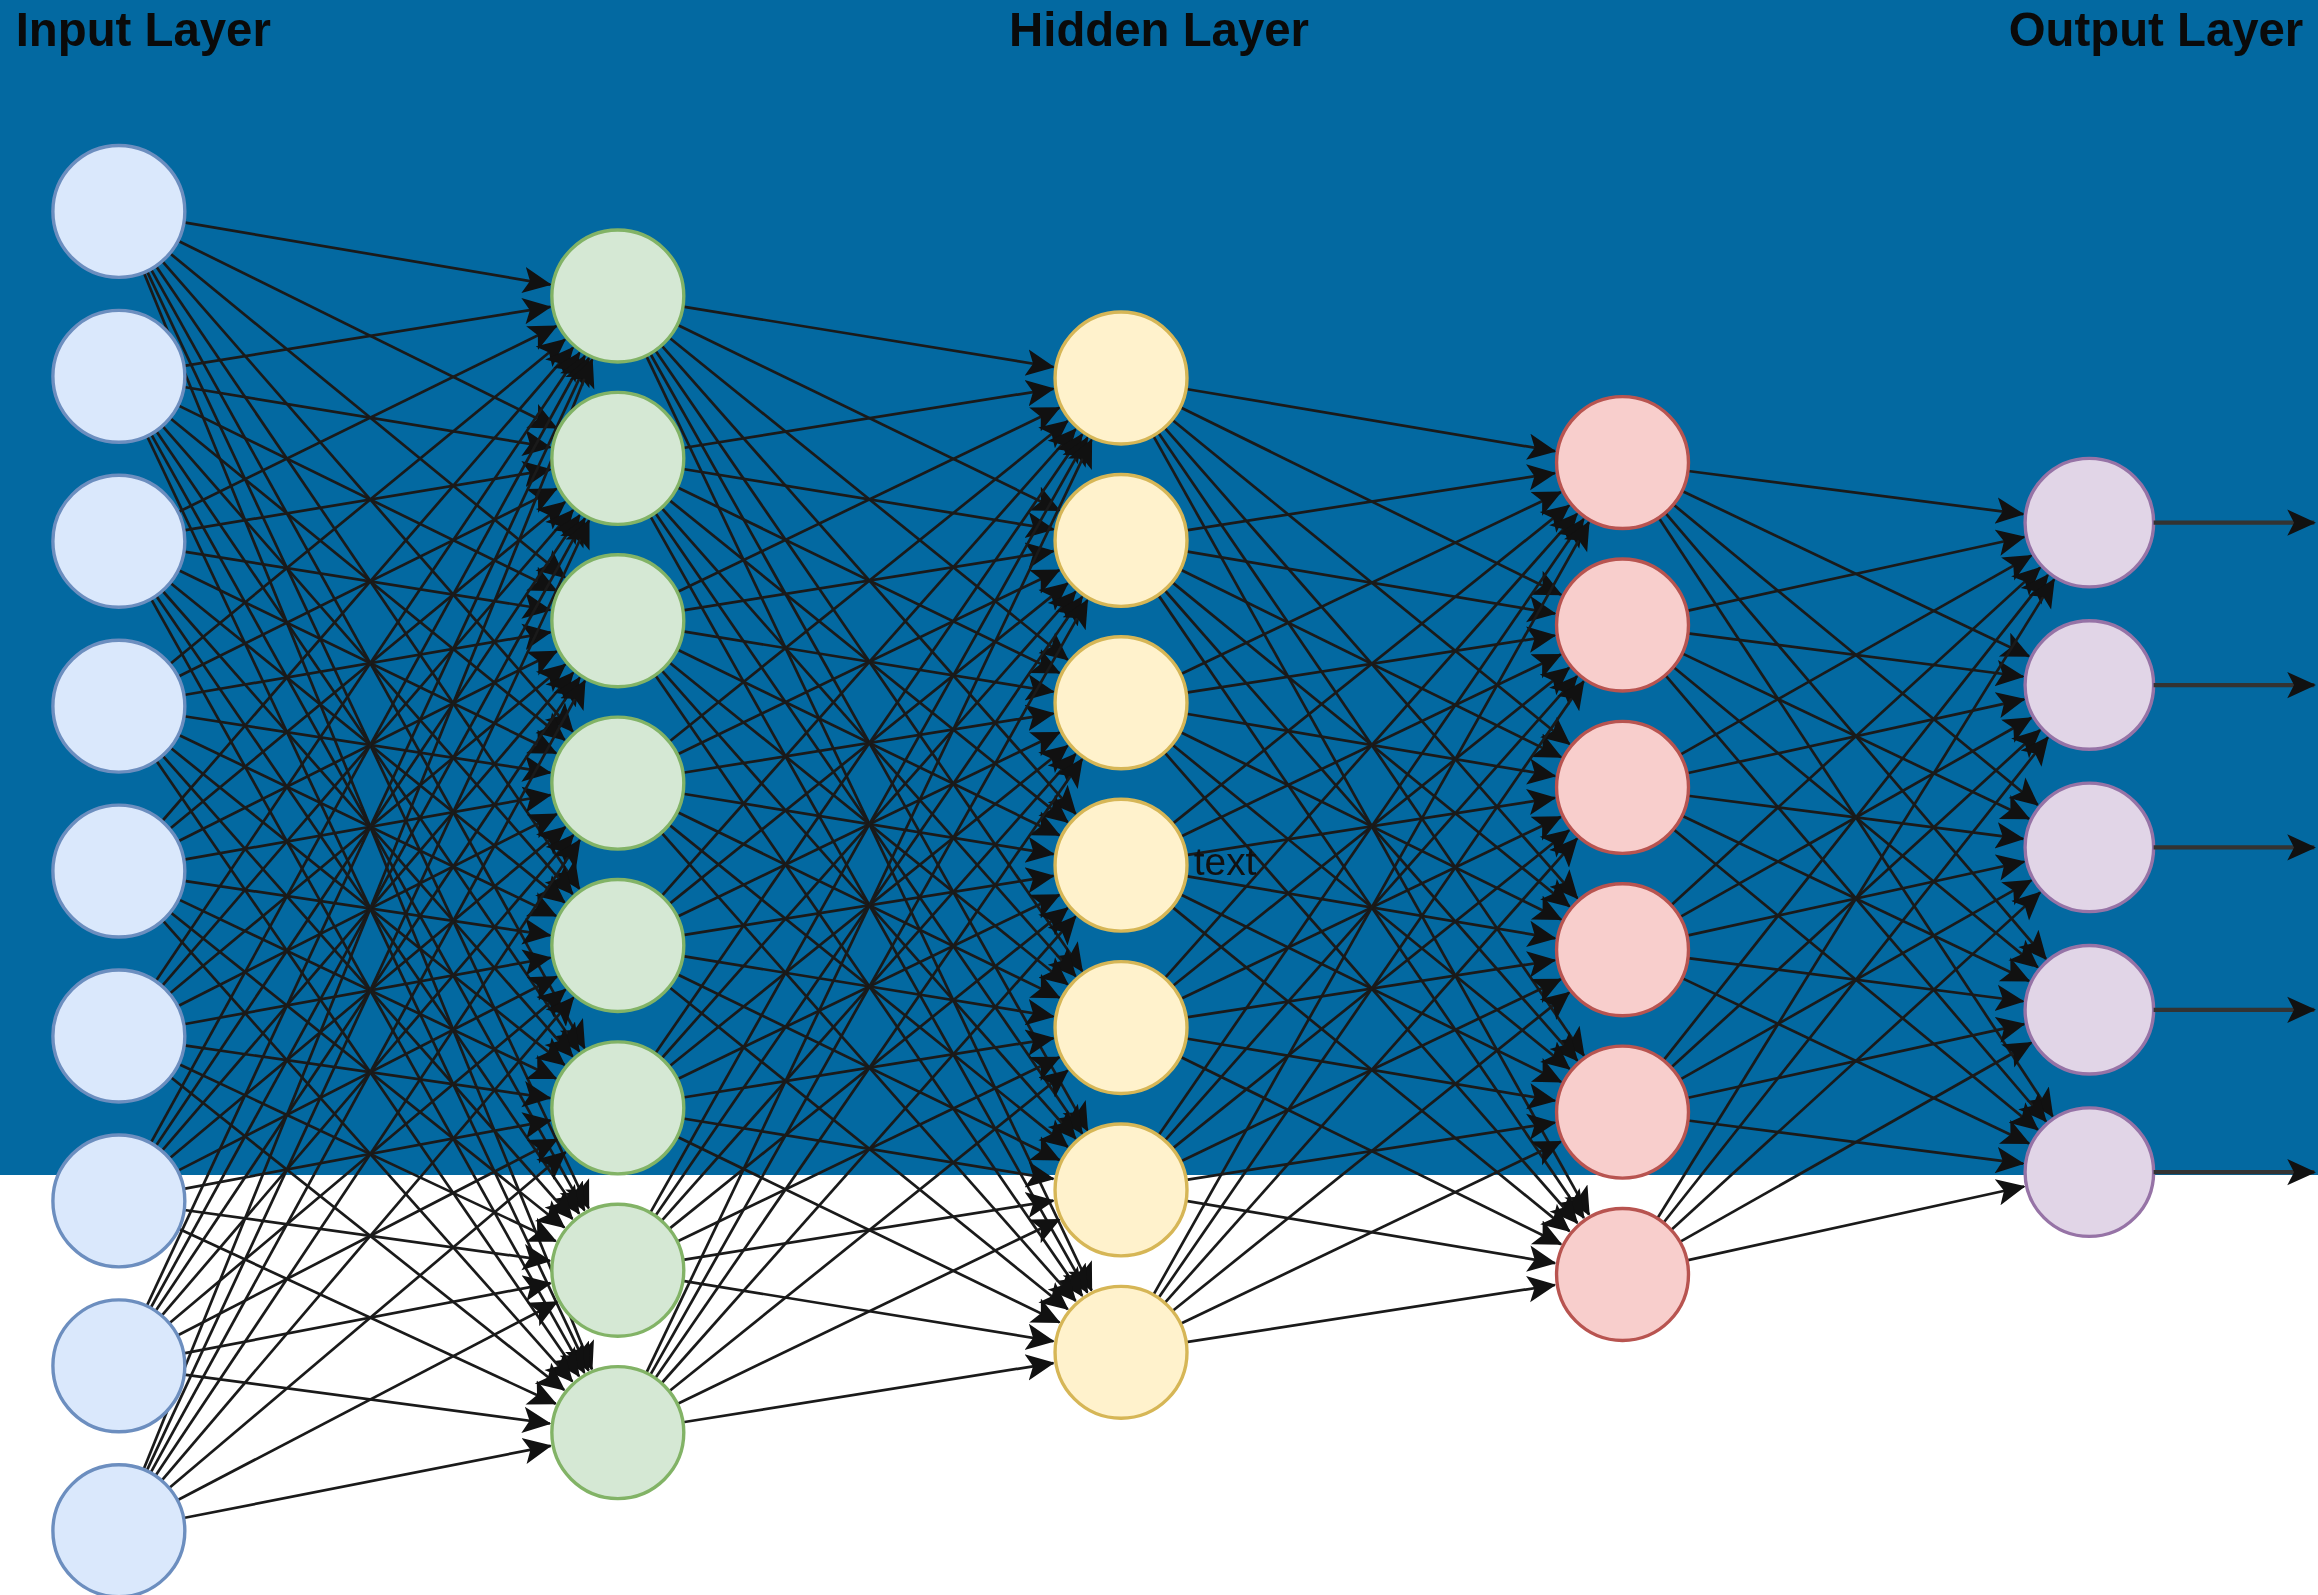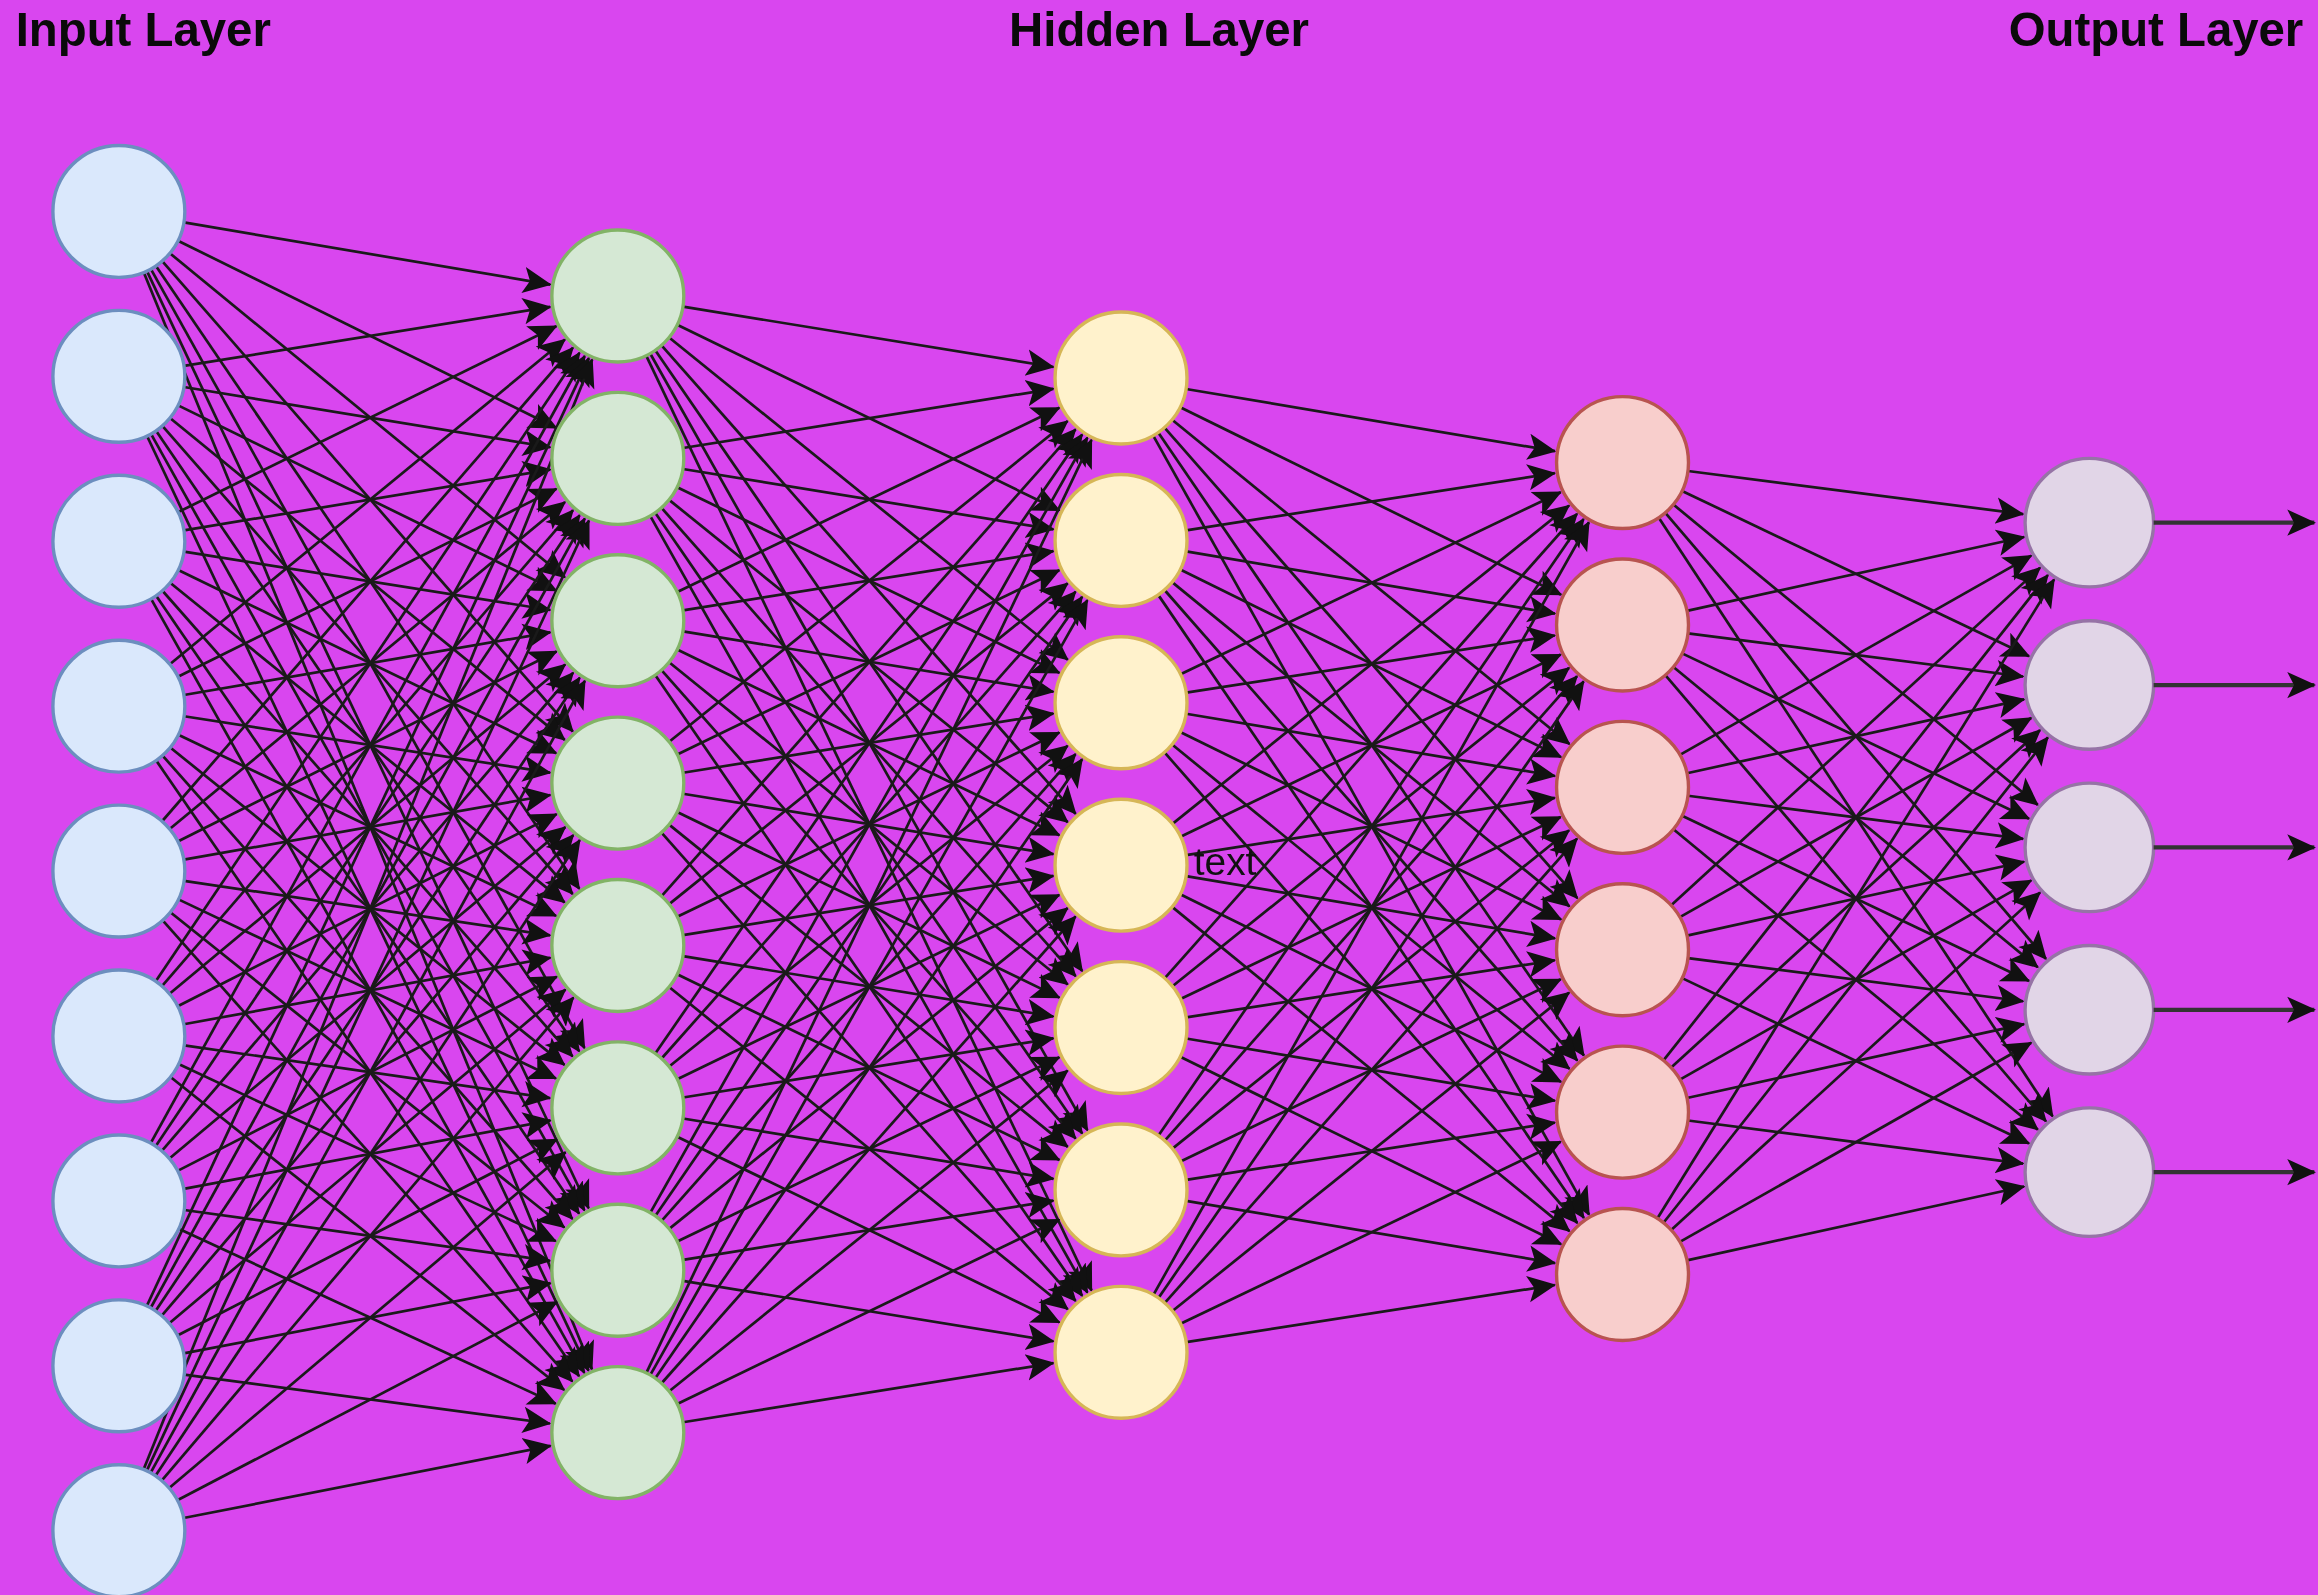--- a/index.html
+++ b/index.html
@@ -10,22 +10,22 @@
   body {
     width: 2319px;
     height: 1595px;
     font-family: "Liberation Sans", sans-serif;
     position: relative;
     overflow: hidden;
   }
   #diagram-root {
     position: relative;
     width: 2319px;
-    height: 1595px;
-    background: #d946ef;
+    height: 1175px;
+    background: #0369a1;
   }
   #net-svg {
     position: absolute;
     top: 0;
     left: 0;
     width: 2319px;
     height: 1595px;
     display: block;
   }
   .layer-title {

